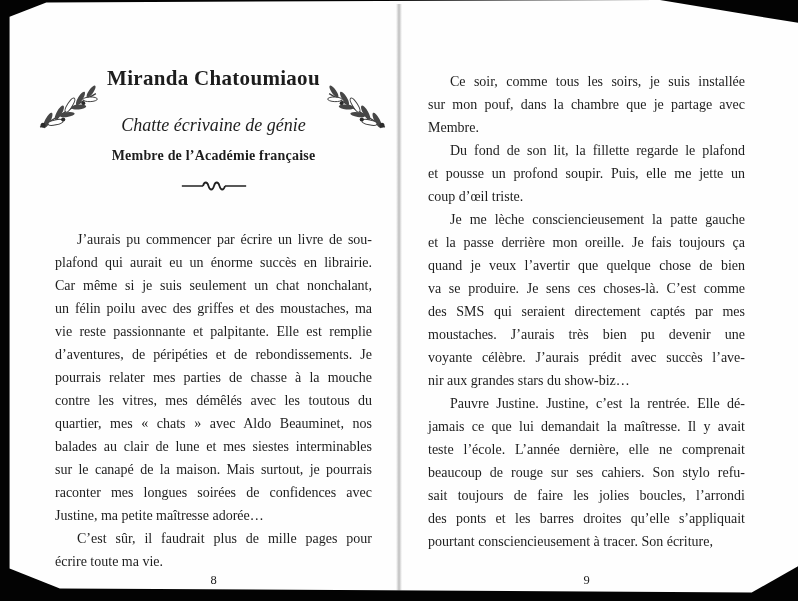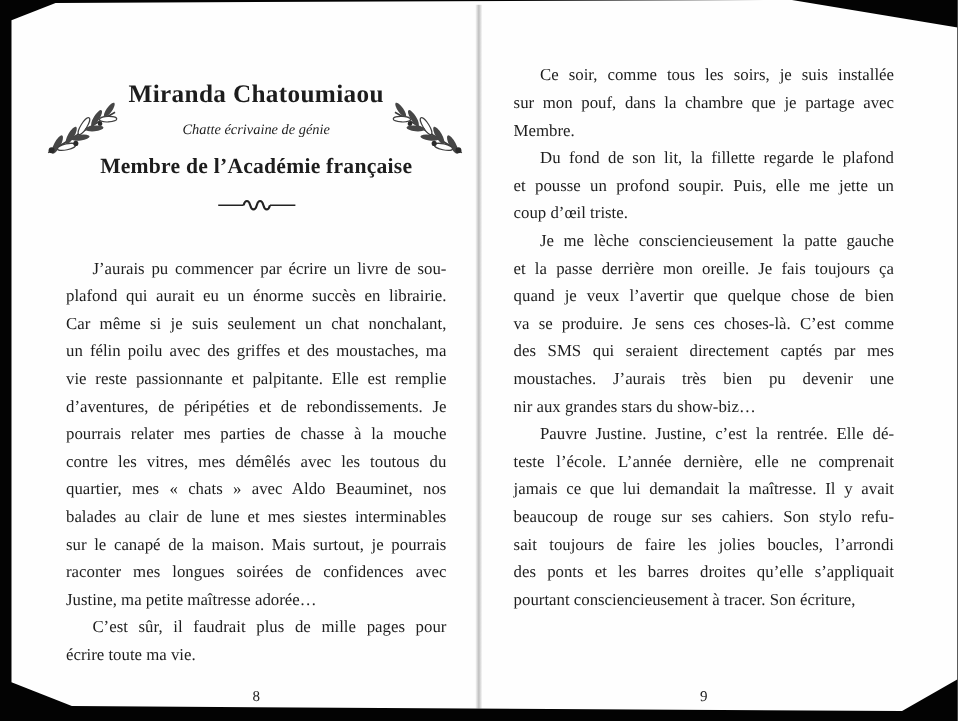--- a/index.html
+++ b/index.html
@@ -14,29 +14,29 @@
   .spread{
     position:absolute;inset:0;background:#fefefe;
     clip-path:polygon(5.8% 0.4%, 82.7% 0%, 100% 3.8%, 100% 94.2%, 94.2% 98.6%, 7.5% 97.9%, 1.2% 94.6%, 1.2% 2.8%);
   }
   .gutter{
     position:absolute;left:396px;top:4px;bottom:10px;width:6px;
     background:linear-gradient(to right, rgba(0,0,0,0) 0%, rgba(0,0,0,0.25) 50%, rgba(0,0,0,0) 100%);
   }
   .page{position:absolute;top:0;height:601px;color:#1d1d1d;box-sizing:border-box;}
   .page.left{left:0;width:399px;padding:66px 27px 0 55px;}
-  .page.right{left:399px;width:399px;padding:52px 53px 0 29px;}
+  .page.right{left:399px;width:399px;padding:70px 53px 0 29px;}
 
   .chapter-header{position:relative;text-align:center;font-family:Liberation Serif, serif;}
   .branch{position:absolute;width:62px;height:50px;}
   .branch.left-b{left:-18px;top:16px;}
   .branch.right-b{right:-16px;top:16px;transform:scaleX(-1);}
   .chapter-title{font-size:21px;font-weight:bold;margin:0;letter-spacing:0.3px;}
-  .chapter-subtitle{font-style:italic;font-size:12px;margin-top:10px;}
-  .chapter-affiliation{font-weight:bold;font-size:18px;margin-top:12px;letter-spacing:0.2px;}
+  .chapter-subtitle{font-style:italic;font-size:18px;margin-top:24px;}
+  .chapter-affiliation{font-weight:bold;font-size:14px;margin-top:12px;letter-spacing:0.2px;}
   .divider{text-align:center;margin-top:15px;height:16px;}
 
   .body-text{margin-top:33px;font-size:14px;line-height:23px;}
   .page.right .body-text{margin-top:0;}
   .line{text-align:justify;text-align-last:justify;}
   .line.para-start{text-indent:22px;}
   .line.para-end{text-align-last:left;}
 
   .page-number{position:absolute;bottom:13px;font-size:12.5px;text-align:center;color:#222;}
   .page.left .page-number{left:55px;right:27px;}
@@ -132,24 +132,25 @@
           <div class="line para-end">Membre.</div>
           <div class="line para-start">Du fond de son lit, la fillette regarde le plafond</div>
           <div class="line">et pousse un profond soupir. Puis, elle me jette un</div>
           <div class="line para-end">coup d’œil triste.</div>
           <div class="line para-start">Je me lèche consciencieusement la patte gauche</div>
           <div class="line">et la passe derrière mon oreille. Je fais toujours ça</div>
           <div class="line">quand je veux l’avertir que quelque chose de bien</div>
           <div class="line">va se produire. Je sens ces choses-là. C’est comme</div>
           <div class="line">des SMS qui seraient directement captés par mes</div>
           <div class="line">moustaches. J’aurais très bien pu devenir une</div>
+          <div class="line">voyante célèbre. J’aurais prédit avec succès l’ave-</div>
           <div class="line para-end">nir aux grandes stars du show-biz…</div>
           <div class="line para-start">Pauvre Justine. Justine, c’est la rentrée. Elle dé-</div>
+          <div class="line">jamais ce que lui demandait la maîtresse. Il y avait</div>
           <div class="line">teste l’école. L’année dernière, elle ne comprenait</div>
-          <div class="line">jamais ce que lui demandait la maîtresse. Il y avait</div>
           <div class="line">beaucoup de rouge sur ses cahiers. Son stylo refu-</div>
           <div class="line">sait toujours de faire les jolies boucles, l’arrondi</div>
           <div class="line">des ponts et les barres droites qu’elle s’appliquait</div>
           <div class="line para-end">pourtant consciencieusement à tracer. Son écriture,</div>
         </div>
       <div class="page-number">9</div>
     </section>
 
     <div class="gutter"></div>
   </div>

